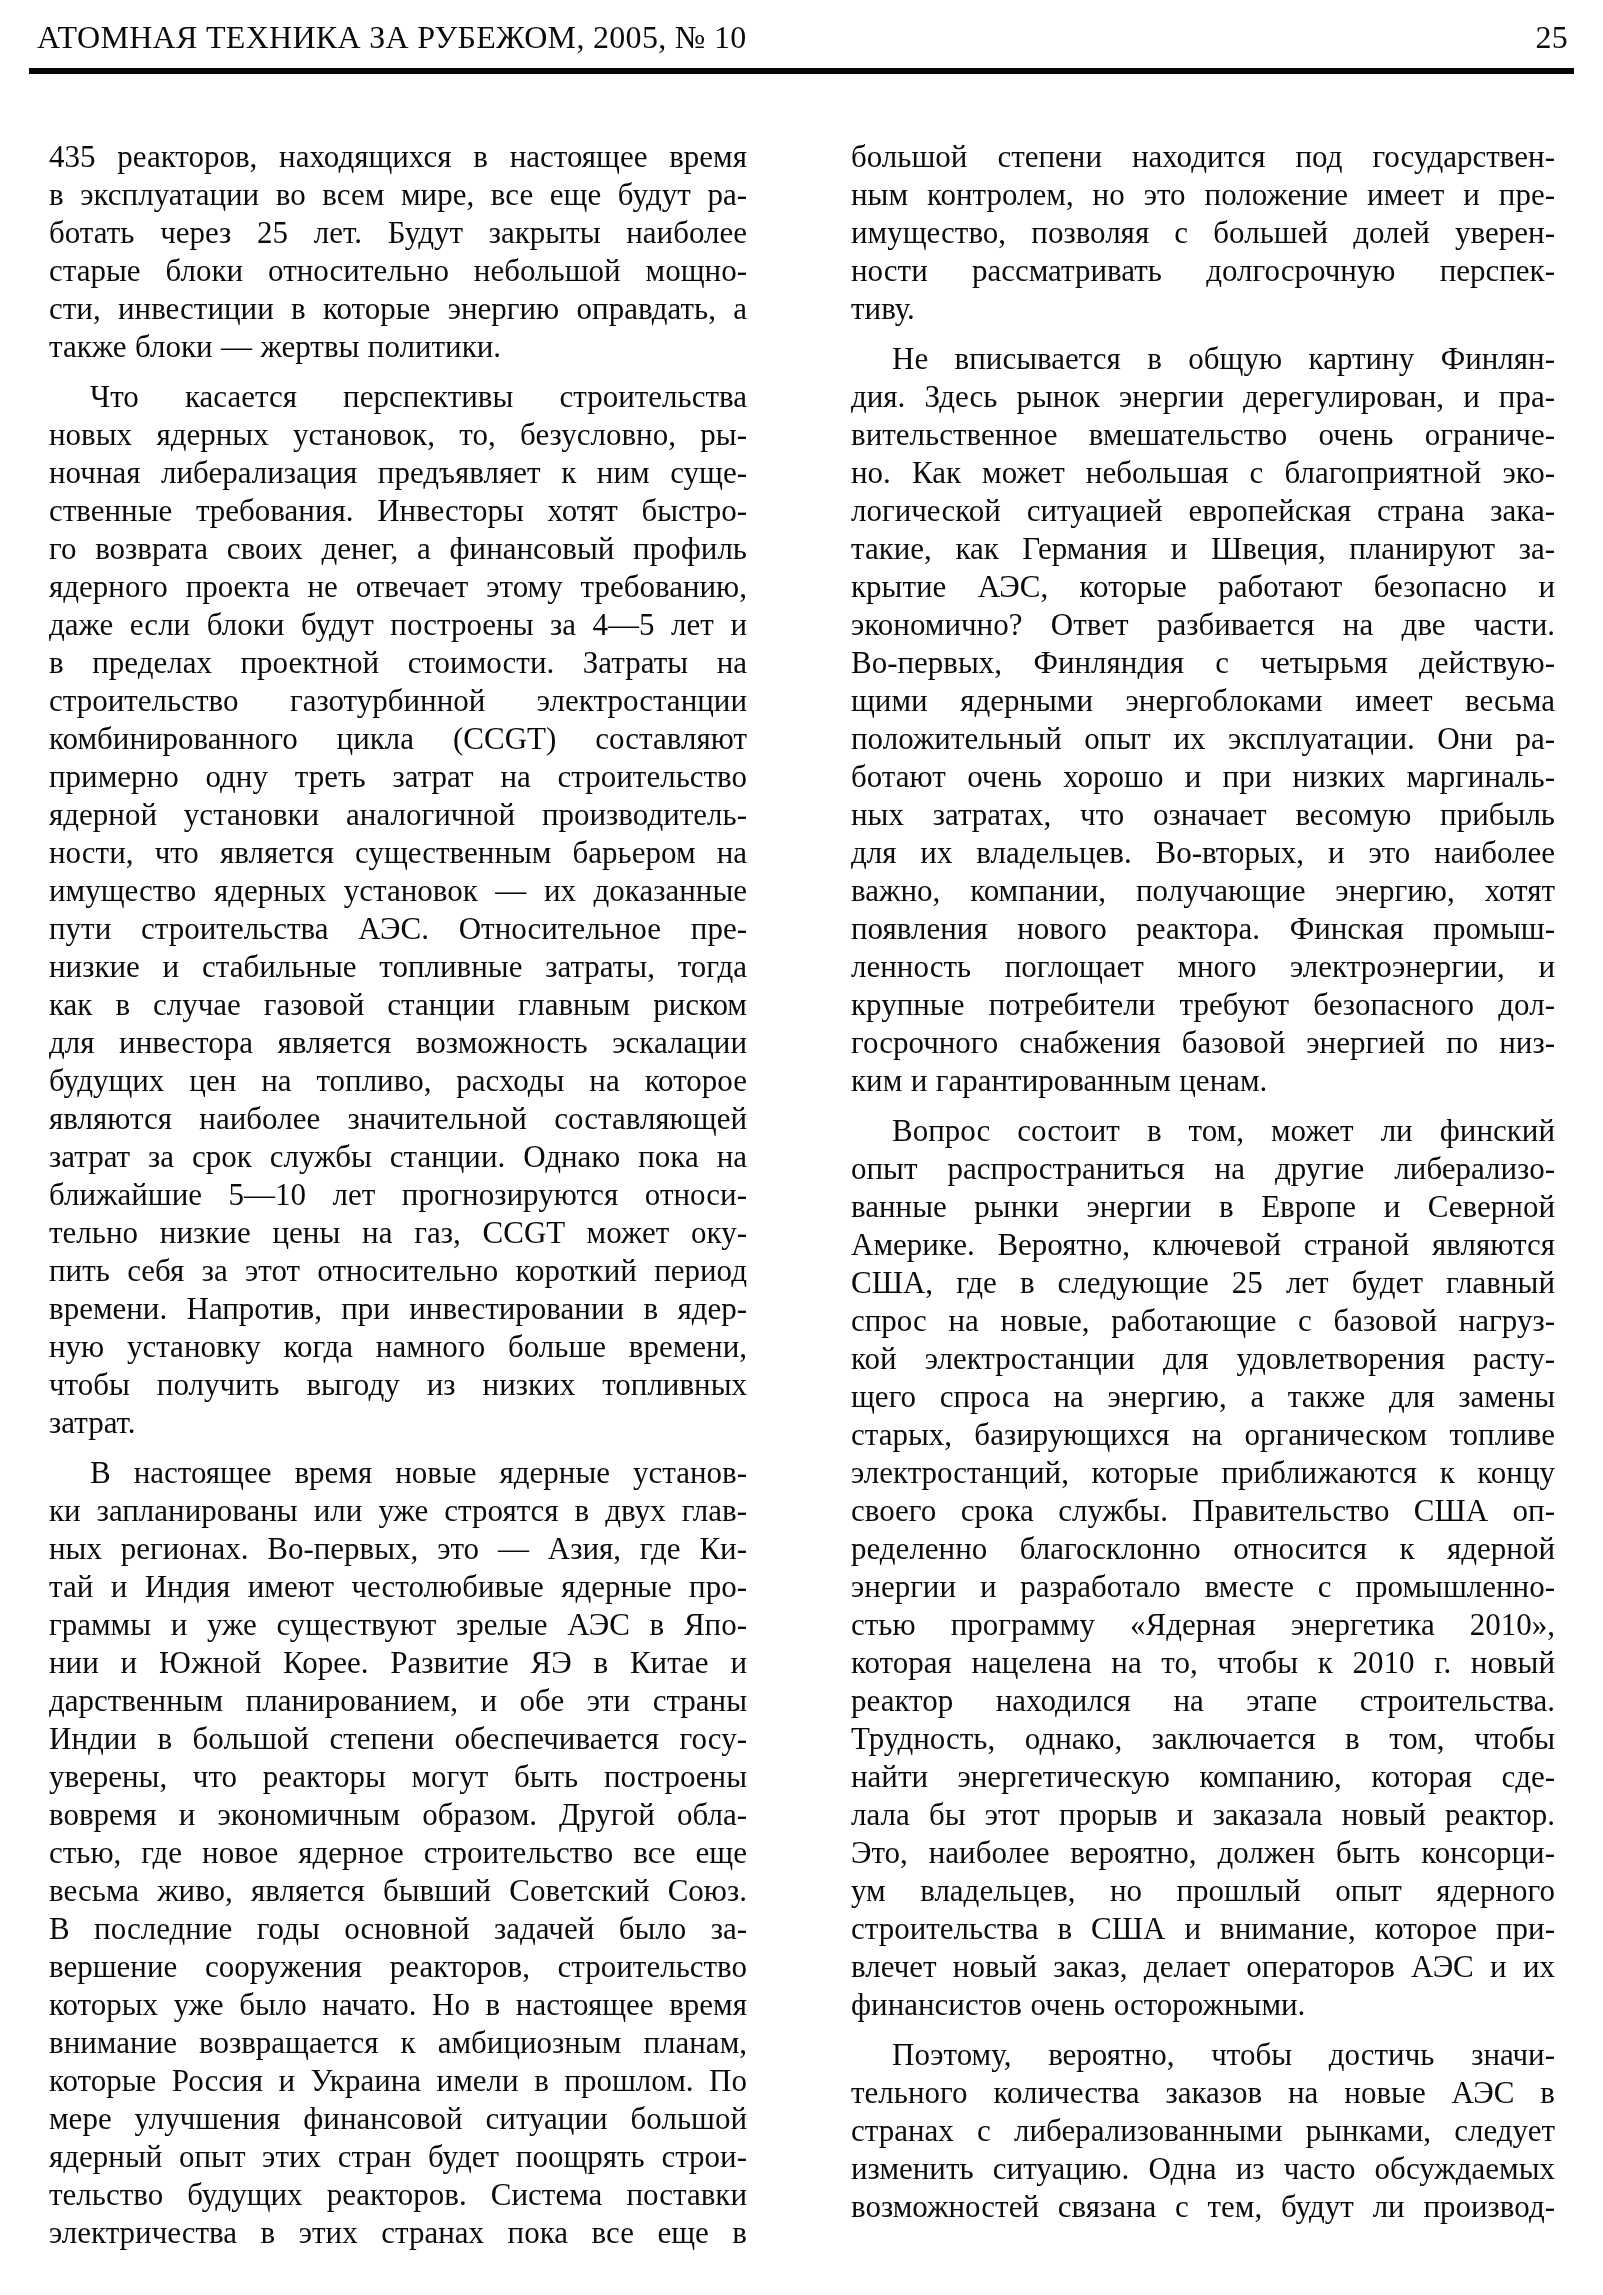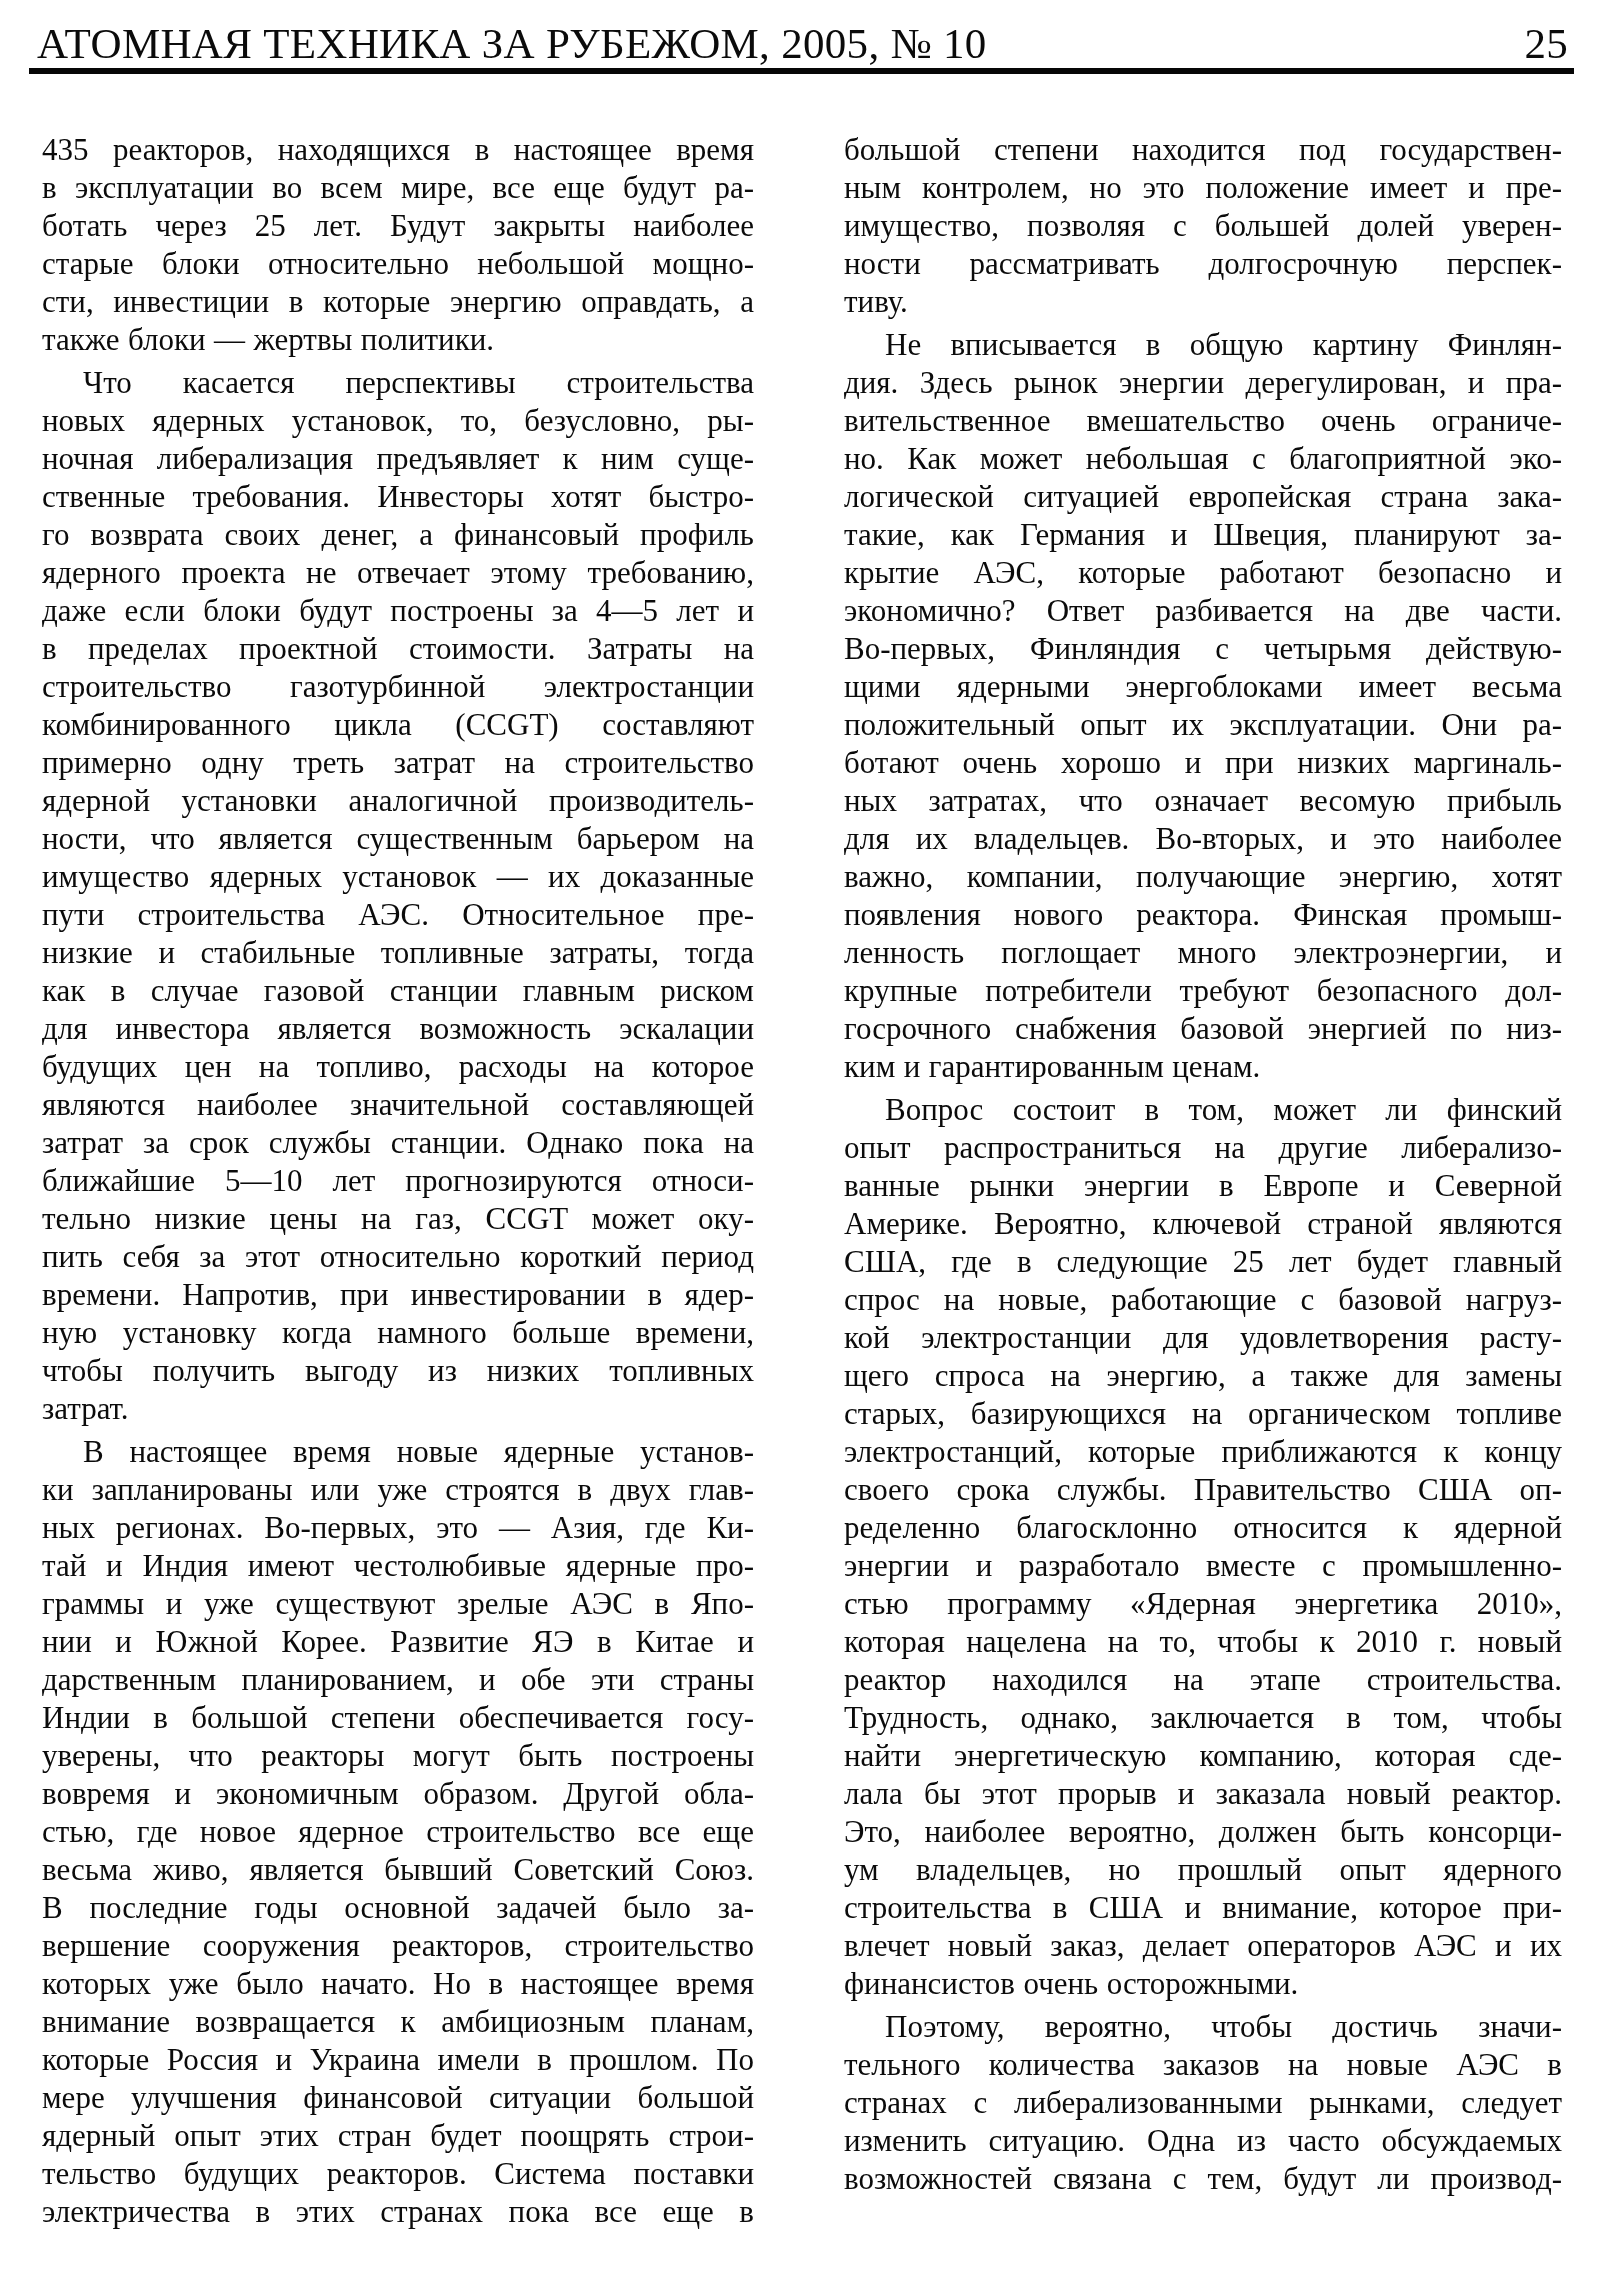--- a/index.html
+++ b/index.html
@@ -17,21 +17,21 @@
     overflow: hidden;
   }
   .page-header {
     position: absolute;
     top: 20px;
     left: 37px;
     right: 35px;
     display: flex;
     justify-content: space-between;
     align-items: flex-end;
-    font-size: 43px;
+    font-size: 32px;
     line-height: 1.1;
     letter-spacing: 0.3px;
     white-space: nowrap;
   }
   .header-rule {
     position: absolute;
     top: 68px;
     left: 29px;
     right: 29px;
     height: 6px;
@@ -41,21 +41,21 @@
     position: absolute;
     top: 126px;
     left: 37px;
   }
   .column {
     position: absolute;
     top: 0;
   }
   .column-left  { left: 0;      width: 722px; }
   .column-right { left: 802px; width: 728px; }
-  .paragraph { margin: 5px; }
+  .paragraph { margin: 12px; }
   .line {
     font-size: 31px;
     line-height: 38px;
     height: 38px;
     text-align: justify;
     text-align-last: justify;
     word-spacing: 0.7px;
     white-space: normal;
   }
   .line.indent   { text-indent: 41px; }

